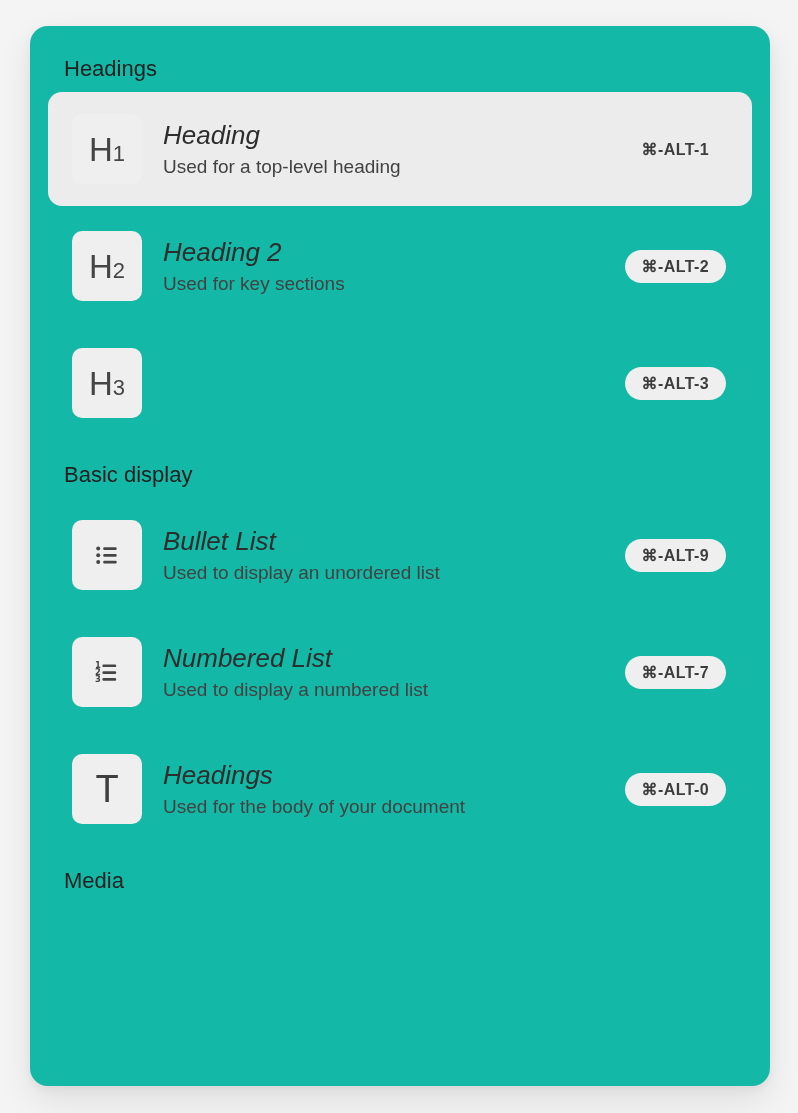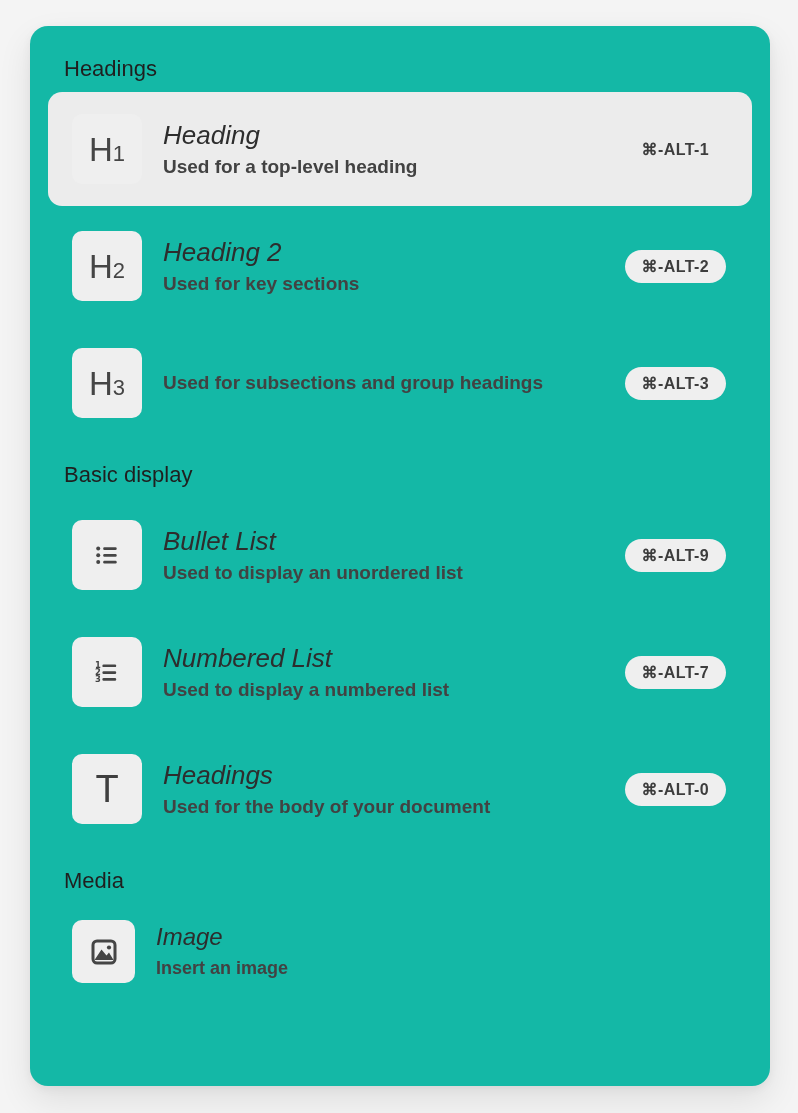--- a/index.html
+++ b/index.html
@@ -56,21 +56,21 @@
     font-size: 26px;
     line-height: 32px;
     font-weight: 500;
     color: #2d2d2d;
     font-style: italic;
   }
   .item.small .title { font-size: 24px; line-height: 30px; }
   .desc {
     font-size: 19px;
     line-height: 26px;
-    font-weight: 700;
+    font-weight: 400;
     color: #424242;
   }
   .item.small .desc { font-size: 18px; }
   .pill {
     margin-left: auto;
     flex: none;
     background: #efefef;
     border-radius: 999px;
     padding: 7px 17px;
     font-family: Liberation Sans, sans-serif;
@@ -106,21 +106,20 @@
         <div class="title">Heading 2</div>
         <div class="desc">Used for key sections</div>
       </div>
       <div class="pill">⌘-ALT-2</div>
     </div>
     <div class="item">
       <div class="tile">
         <span class="h-glyph">H<span class="digit">3</span></span>
       </div>
       <div class="texts">
-        <div class="desc">Used for subsections and group headings</div>
       </div>
       <div class="pill">⌘-ALT-3</div>
     </div>
     <div class="section-label">Basic display</div>
     <div class="item">
       <div class="tile">
         <svg class="icon-svg" width="30" height="30" viewBox="0 0 30 30">
           <circle cx="6.2" cy="8.6" r="2" fill="#454545"></circle>
           <rect x="11.2" y="7.3" width="13.5" height="2.7" rx="1.2" fill="#454545"></rect>
           <circle cx="6.2" cy="15.3" r="2" fill="#454545"></circle>
@@ -156,26 +155,13 @@
       <div class="tile">
         <span class="t-glyph">T</span>
       </div>
       <div class="texts">
         <div class="title">Headings</div>
         <div class="desc">Used for the body of your document</div>
       </div>
       <div class="pill">⌘-ALT-0</div>
     </div>
     <div class="section-label">Media</div>
-    <div class="item small">
-      <div class="tile">
-        <svg class="icon-svg" width="30" height="30" viewBox="0 0 30 30">
-          <rect x="4" y="4" width="22" height="22" rx="4" fill="none" stroke="#454545" stroke-width="3"></rect>
-          <path d="M5.5 23 L12.5 12.5 L17.5 18.5 L20 15.5 L24.5 23 Z" fill="#454545"></path>
-          <circle cx="20" cy="10.5" r="2.1" fill="#454545"></circle>
-        </svg>
-      </div>
-      <div class="texts">
-        <div class="title">Image</div>
-        <div class="desc">Insert an image</div>
-      </div>
-    </div>
   </div>
 
 </body></html>

